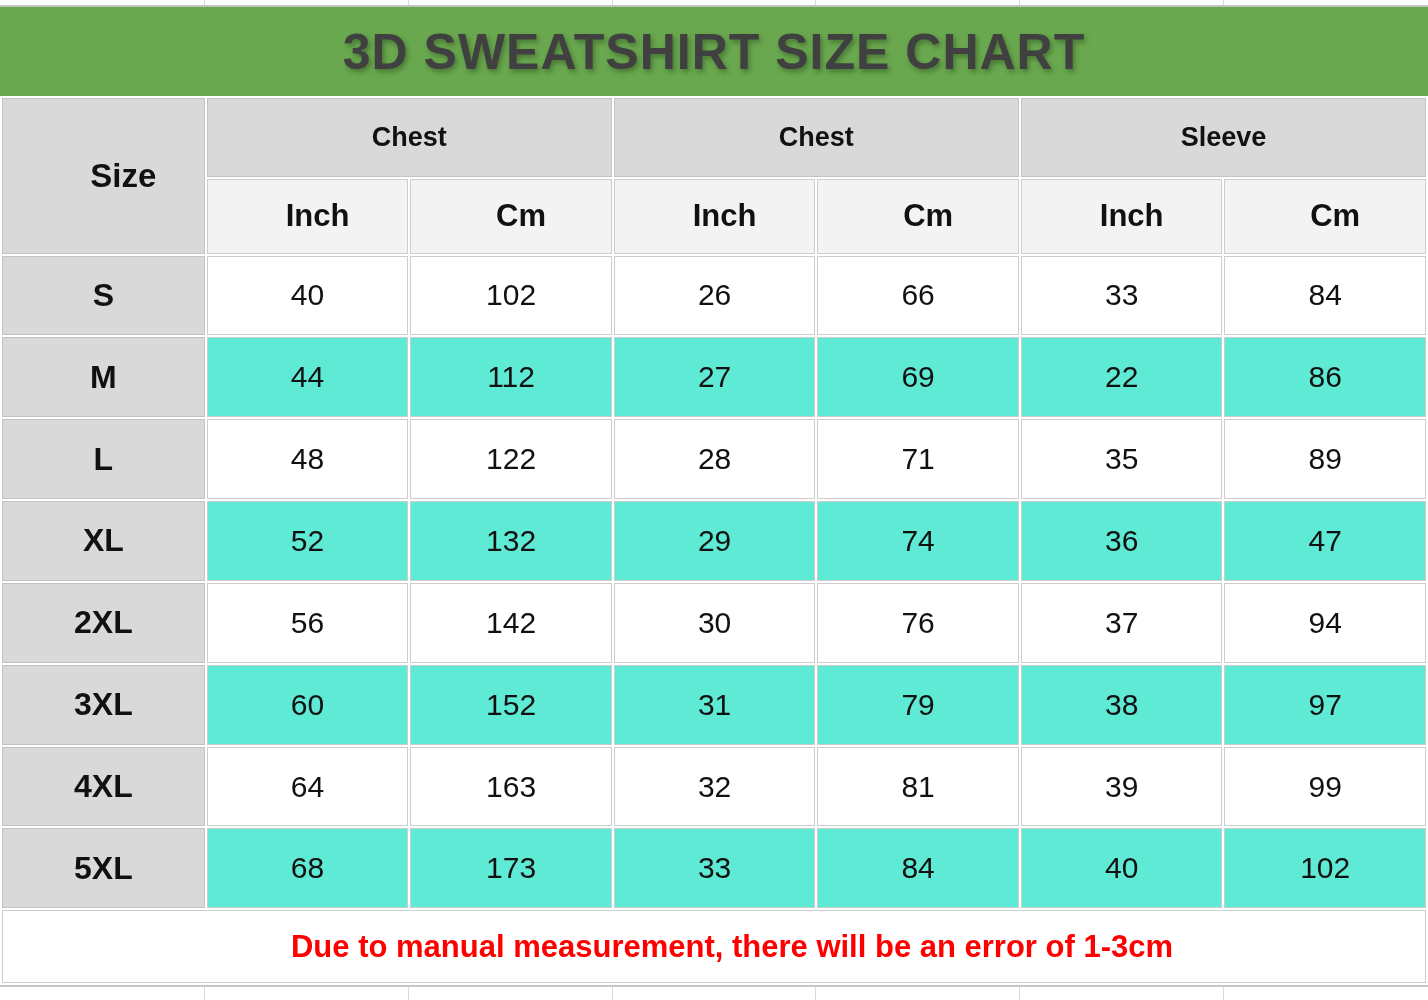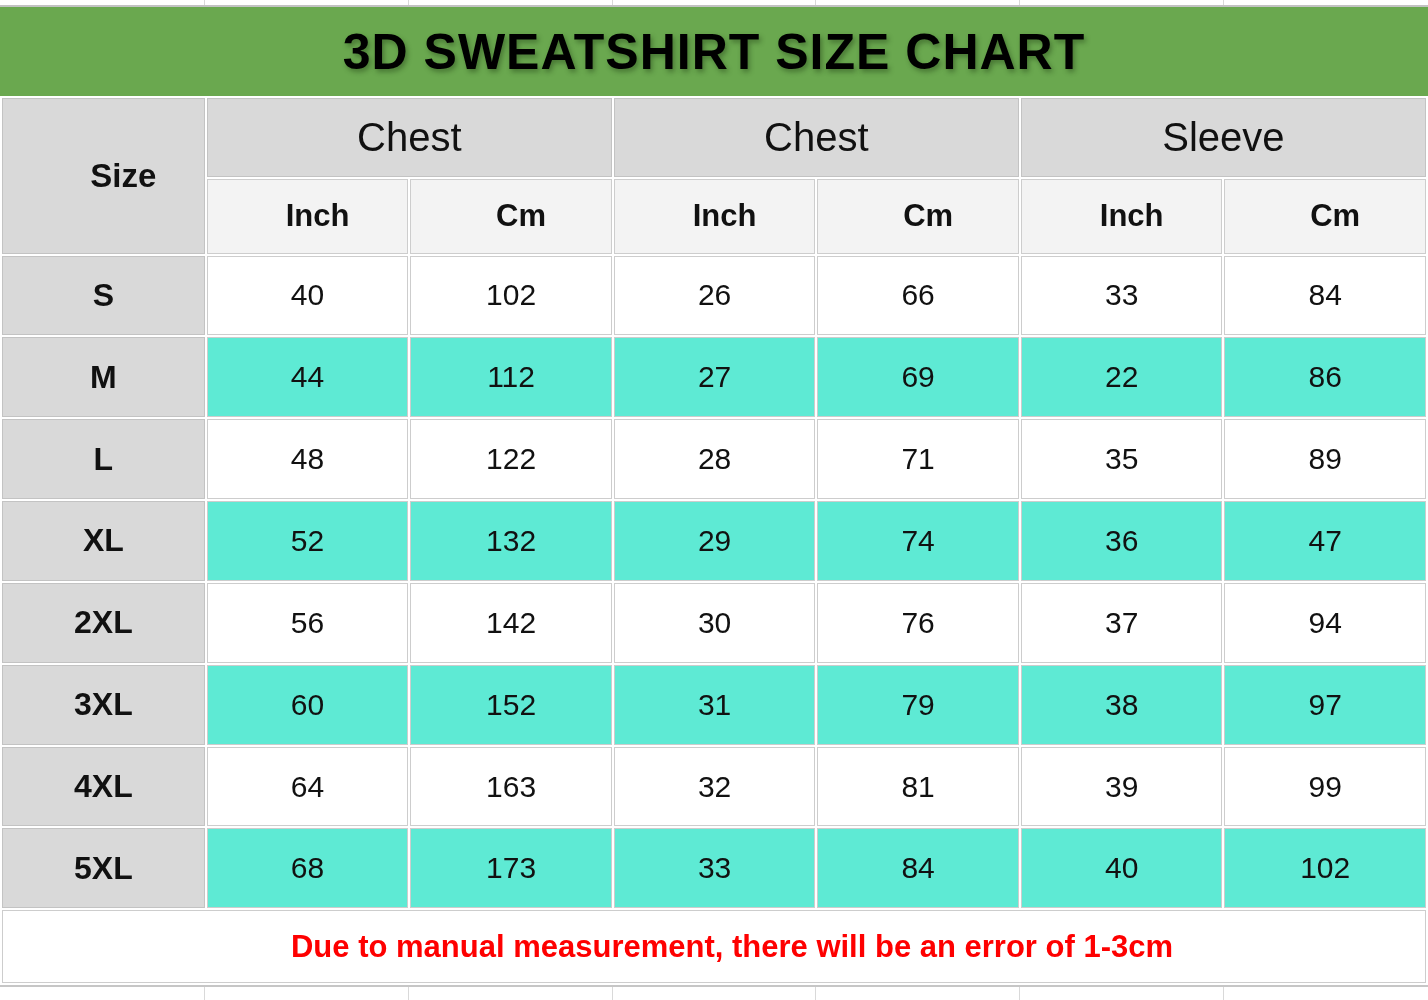--- a/index.html
+++ b/index.html
@@ -21,21 +21,21 @@
   .seg.c0 { width: 14.36%; }
   .seg.cx { width: 14.273%; }
 
   
   .banner {
     height: 89px; flex: 0 0 auto;
     background: #6aa84f;
     display: flex; align-items: center; justify-content: center;
   }
   .banner .title {
-    color: #000000; font-weight: bold; font-size: 50px; letter-spacing: 1px;
+    color: #404040; font-weight: bold; font-size: 50px; letter-spacing: 1px;
     text-shadow: 2px 3px 5px rgba(30, 60, 20, 0.45);
     white-space: nowrap;
   }
 
   
   table.size-chart {
     width: 100%; flex: 1 1 auto;
     border-collapse: separate; border-spacing: 2px;
     table-layout: fixed;
   }
@@ -51,21 +51,21 @@
   tr.h2 td { height: 73px; }
   tr.data td { height: 78px; }
   tr.note-row td { height: 71px; }
 
   td.size-hdr {
     background: #d9d9d9; font-weight: bold; font-size: 33px;
     border-color: #c3c3c3;
     padding-left: 40px;
   }
   td.group-hdr {
-    background: #d9d9d9; font-weight: normal; font-size: 40px;
+    background: #d9d9d9; font-weight: bold; font-size: 27px;
     border-color: #c3c3c3;
   }
   td.unit-hdr { background: #f3f3f3; font-weight: bold; font-size: 31px; padding-left: 20px; }
   td.size-cell {
     background: #d9d9d9; font-weight: bold; font-size: 32px;
     border-color: #c3c3c3;
   }
   td.val { background: #ffffff; }
   tr.alt td.val { background: #5eead4; }
   td.note-cell {

